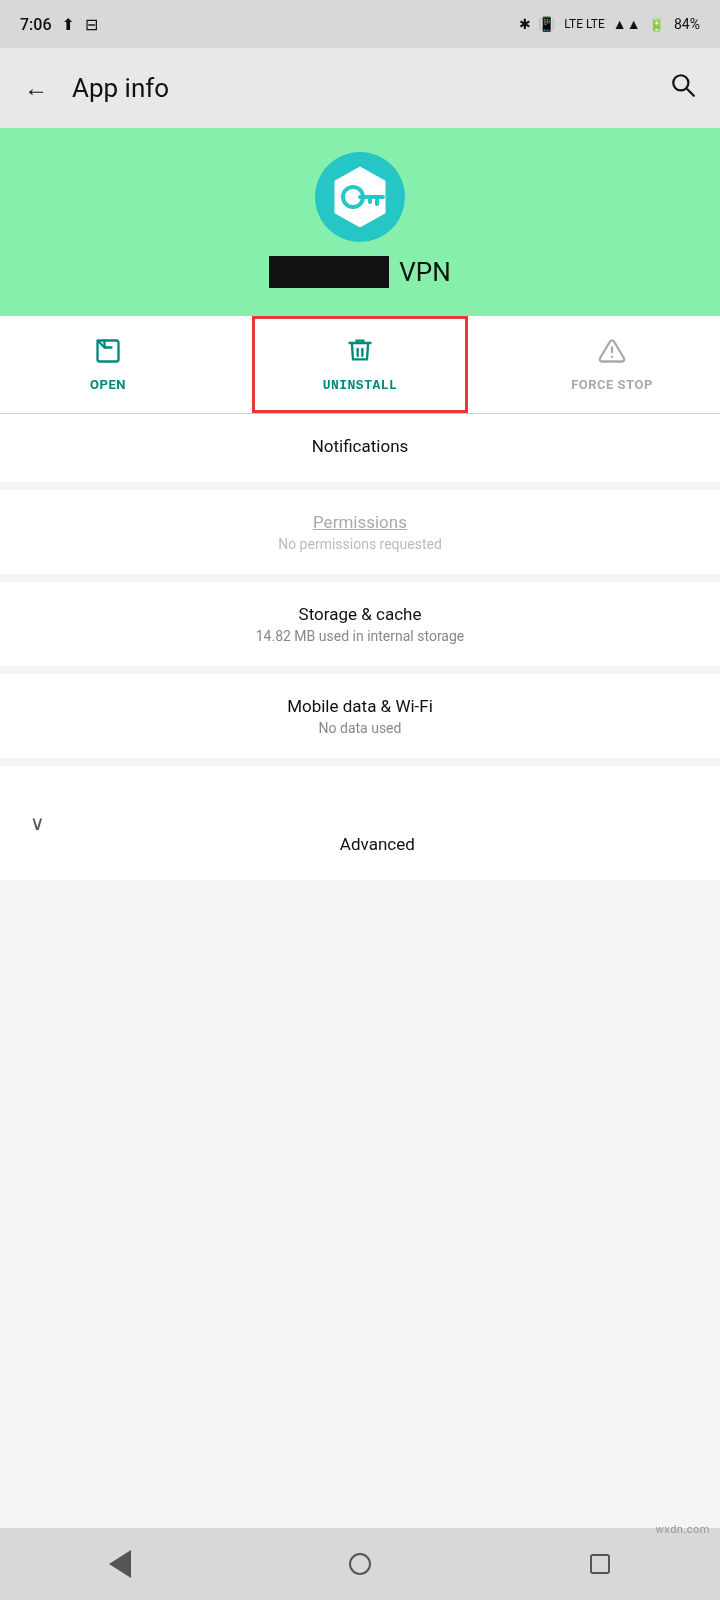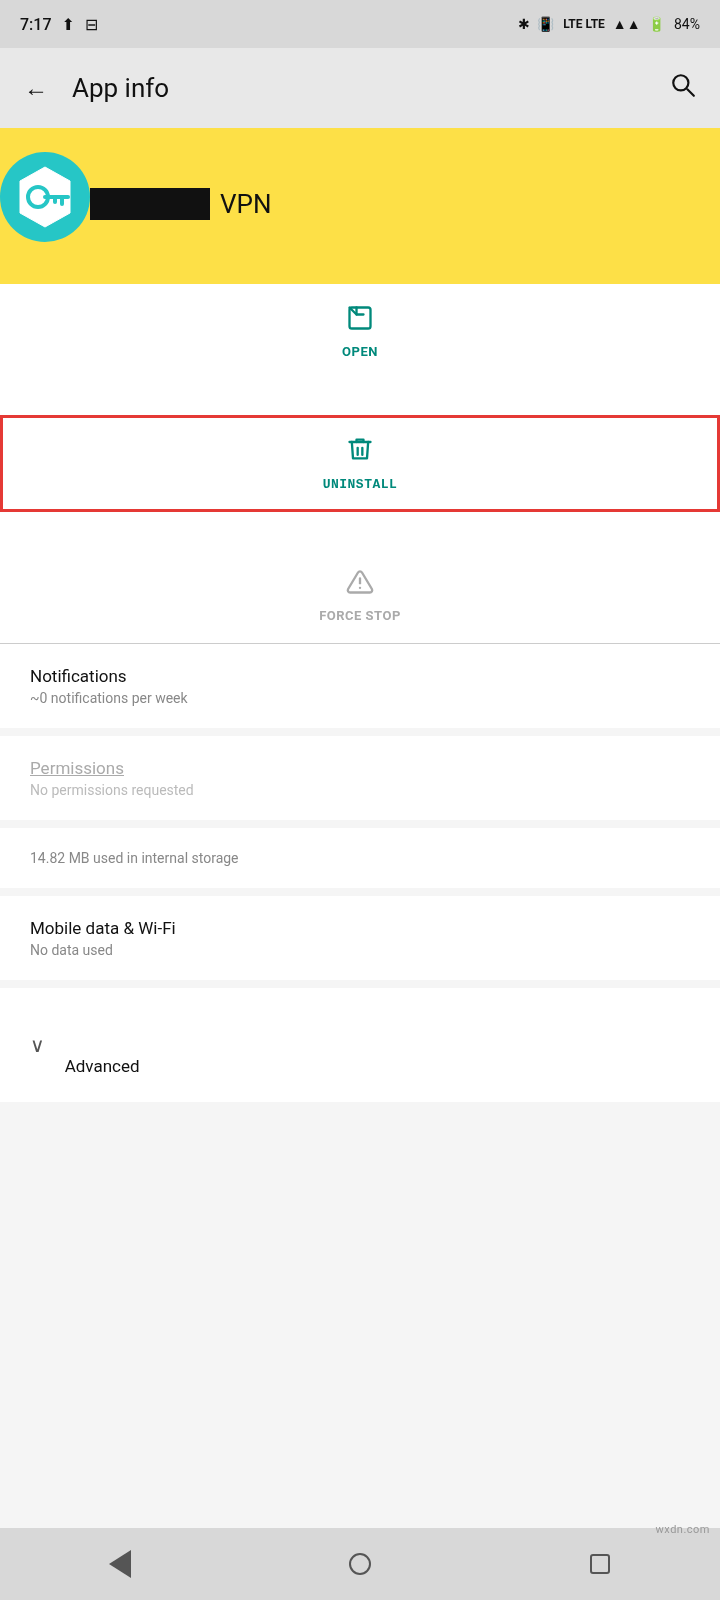--- a/index.html
+++ b/index.html
@@ -60,23 +60,23 @@
       gap: 24px;
     }
     .back-arrow {
       font-size: 24px;
       color: #111;
       cursor: pointer;
     }
 
     
     .app-header {
-      background: #fde047;
-      display: flex;
-      flex-direction: row;
+      background: #86efac;
+      display: flex;
+      flex-direction: column;
       align-items: center;
       padding: 24px 0 28px;
       flex-shrink: 0;
     }
     .app-icon-circle {
       width: 90px;
       height: 90px;
       border-radius: 50%;
       background: #26c6c6;
       display: flex;
@@ -102,21 +102,20 @@
     .app-name-suffix {
       font-size: 26px;
       font-weight: 400;
       color: #111;
     }
 
     
     .action-row {
       background: #fff;
       display: flex;
-      flex-direction: column;
       border-bottom: 1px solid #ccc;
       flex-shrink: 0;
       gap: 36px;
     }
     .action-btn {
       flex: 1;
       display: flex;
       flex-direction: column;
       align-items: center;
       justify-content: center;
@@ -146,20 +145,21 @@
     .action-btn.disabled .action-btn-label {
       color: #aaa;
     }
 
     
     .content-list {
       background: #f5f5f5;
       flex: 1;
       display: flex;
       flex-direction: column;
+      text-align: center;
     }
     .list-item {
       background: #fff;
       padding: 22px 30px;
       margin-bottom: 8px;
       cursor: pointer;
     }
     .list-item-title {
       font-size: 17px;
       font-weight: 400;
@@ -233,28 +233,28 @@
       font-size: 11px;
       color: #999;
       letter-spacing: 0.5px;
     }
   </style>
 </head>
 <body>
 
 <div class="status-bar">
   <div class="status-left">
-    <span>7:17</span>
+    <span>7:06</span>
     <span>⬆</span>
     <span>⊟</span>
   </div>
   <div class="status-right">
     <span>✱</span>
     <span>📳</span>
-    <span style="font-size:12px;font-weight:700;">LTE LTE</span>
+    <span style="font-size:12px;font-weight:400;">LTE LTE</span>
     <span>▲▲</span>
     <span>🔋</span>
     <span>84%</span>
   </div>
 </div>
 
 <div class="top-bar">
   <div class="top-bar-left">
     <span class="back-arrow">←</span>
     <span class="top-bar-title">App info</span>
@@ -320,29 +320,29 @@
       </svg>
     </span>
     <span class="action-btn-label">FORCE STOP</span>
   </div>
 </div>
 
 <div class="content-list">
 
   <div class="list-item">
     <div class="list-item-title">Notifications</div>
-    <div class="list-item-subtitle">~0 notifications per week</div>
   </div>
 
   <div class="list-item disabled">
     <div class="list-item-title">Permissions</div>
     <div class="list-item-subtitle">No permissions requested</div>
   </div>
 
   <div class="list-item">
+    <div class="list-item-title">Storage &amp; cache</div>
     <div class="list-item-subtitle">14.82 MB used in internal storage</div>
   </div>
 
   <div class="list-item">
     <div class="list-item-title">Mobile data &amp; Wi-Fi</div>
     <div class="list-item-subtitle">No data used</div>
   </div>
 
   <div class="list-item list-item-with-chevron">
     <span class="chevron-icon">∨</span>

